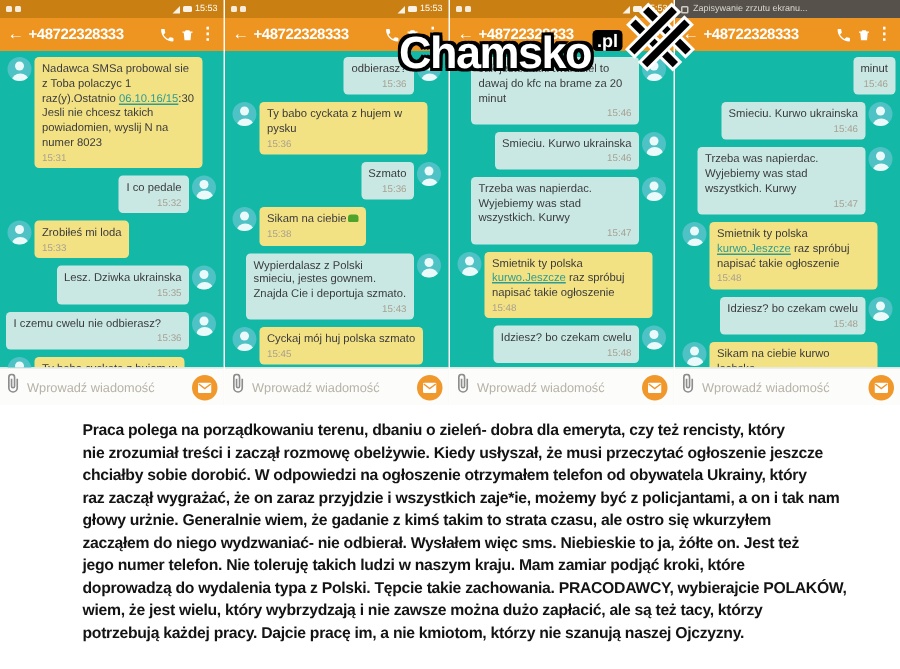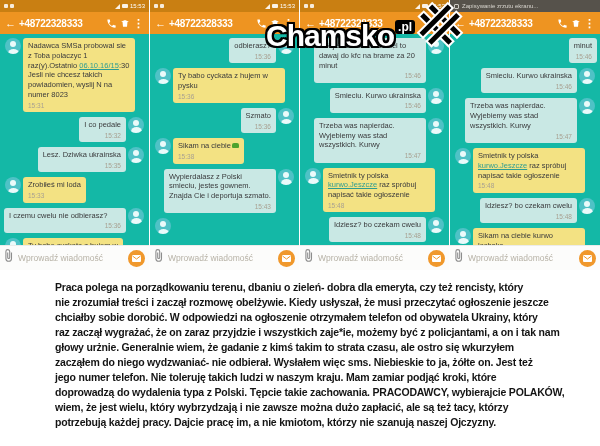--- a/index.html
+++ b/index.html
@@ -106,33 +106,33 @@
             <div class="time">15:31</div>
           </div>
         </div>
         <div class="msg-row out">
           <div class="bubble blue">
             <span>I co pedale</span>
             <div class="time">15:32</div>
           </div>
           <span class="avatar"></span>
         </div>
+        <div class="msg-row in">
+          <span class="avatar"></span>
+          <div class="bubble yellow">
+            <span>Zrobiłeś mi loda</span>
+            <div class="time">15:33</div>
+          </div>
+        </div>
         <div class="msg-row out">
           <div class="bubble blue">
             <span>Lesz. Dziwka ukrainska</span>
             <div class="time">15:35</div>
           </div>
           <span class="avatar"></span>
-        </div>
-        <div class="msg-row in">
-          <span class="avatar"></span>
-          <div class="bubble yellow">
-            <span>Zrobiłeś mi loda</span>
-            <div class="time">15:33</div>
-          </div>
         </div>
         <div class="msg-row out">
           <div class="bubble blue wide">
             <span>I czemu cwelu nie odbierasz?</span>
             <div class="time">15:36</div>
           </div>
           <span class="avatar"></span>
         </div>
         <div class="msg-row in">
           <span class="avatar"></span>
@@ -213,20 +213,24 @@
         </div>
         <div class="msg-row out">
           <div class="bubble blue">
             <span>Wypierdalasz z Polski smieciu, jestes gownem. Znajda Cie i deportuja szmato.</span>
             <div class="time">15:43</div>
           </div>
           <span class="avatar"></span>
         </div>
         <div class="msg-row in">
           <span class="avatar"></span>
+          <div class="bubble yellow">
+            <span>Cyckaj mój huj polska szmato</span>
+            <div class="time">15:45</div>
+          </div>
         </div>
       </div>
       <div class="inputbar">
         <span><svg width="10" height="14" viewBox="0 0 10 14">
               <path d="M7.5 3.5v6a2.8 2.8 0 0 1-5.6 0v-7a1.9 1.9 0 0 1 3.8 0v6a1 1 0 0 1-2 0v-5" fill="none" stroke="#8d8d8d" stroke-width="1.1"></path>
             </svg></span>
         <input class="msg-input" type="text" placeholder="Wprowadź wiadomość" style="">
         <button class="send-btn">
             <svg width="9" height="7" viewBox="0 0 9 7">
               <rect width="9" height="7" rx="1" fill="#fff"></rect>

